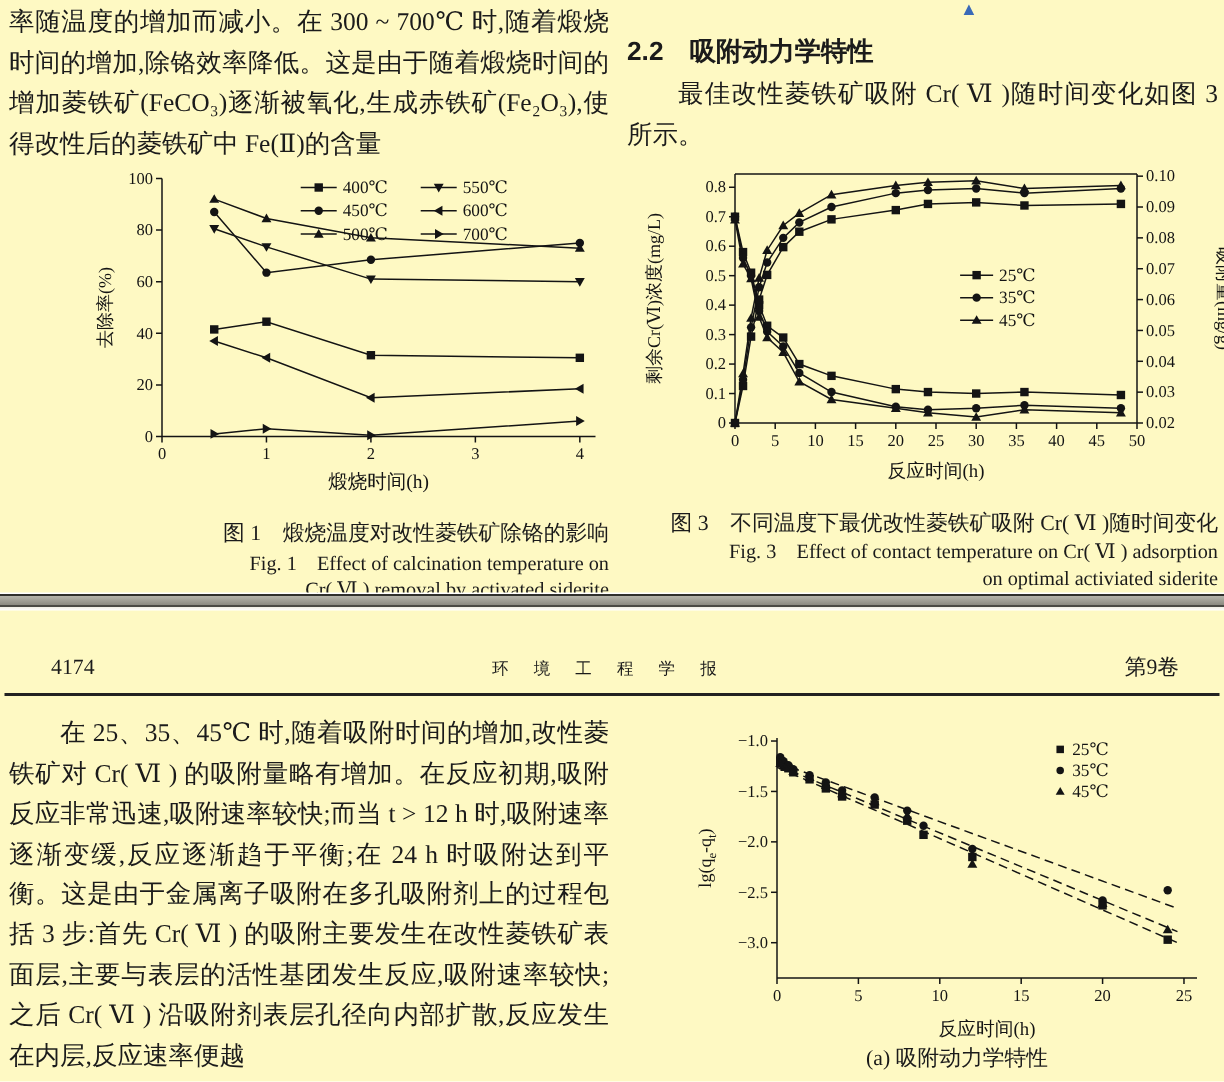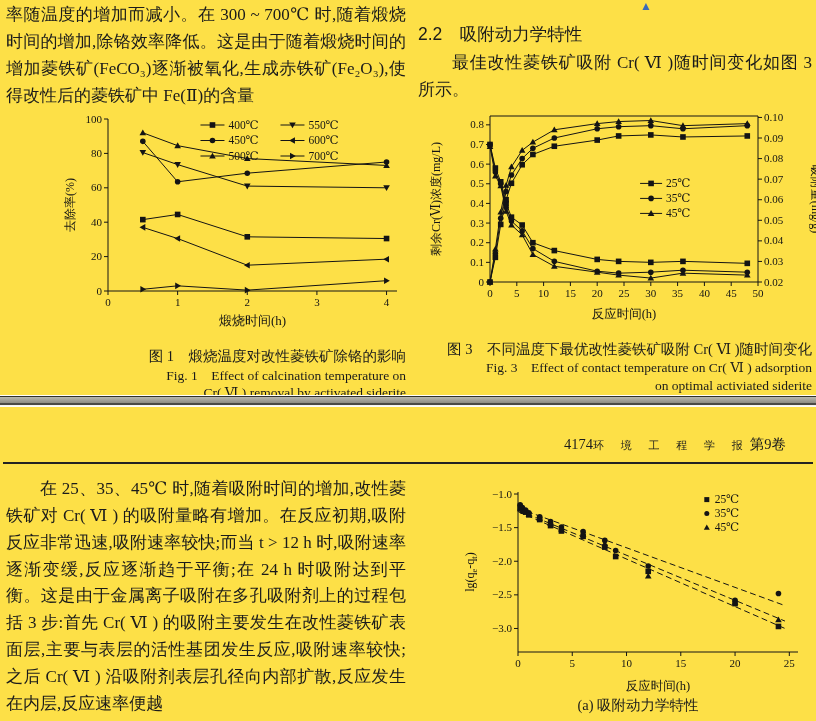--- a/index.html
+++ b/index.html
@@ -1,40 +1,40 @@
 <!DOCTYPE html>
 <html><head>
 <meta charset="utf-8">
 <style>
   html,body{margin:0;padding:0;background:#ffffff;}
-  .page{position:relative;width:816px;height:721px;background:#fde047;overflow:hidden;
+  .page{position:relative;width:816px;height:721px;background:#fef9c3;overflow:hidden;
         font-family:"Liberation Serif","DejaVu Serif",serif;color:#1b1b1b;}
   .cols{display:flex;}
   .top{height:395px;overflow:hidden;}
   .col-l{width:408px;padding:2px 2px 0 6px;box-sizing:border-box;}
   .col-r{width:408px;padding:0 4px 0 10px;box-sizing:border-box;position:relative;}
   p.body{font-size:17px;line-height:1.58;text-align:justify;margin:0;}
   .indent{text-indent:2em;}
-  h3.sec{font-size:17.5px;margin:22px 0 4px 0;font-weight:normal;
+  h3.sec{font-size:17.5px;margin:22px 0 4px 0;font-weight:bold;
          font-family:"Liberation Sans","DejaVu Sans",sans-serif;}
   .tri{position:absolute;top:0px;left:232px;color:#3a6ab8;font-size:12px;line-height:12px;cursor:pointer;}
   .figsvg{display:block;}
   .fig1svg{margin:0 0 0 56px;}
   .fig3svg{margin:4px 0 0 10px;}
   .fig4svg{margin:6px 0 0 44px;}
   .caption{text-align:right;font-size:14.5px;line-height:1.32;margin-top:16px;}
   .caption .en{font-size:13.5px;}
   .page-divider{height:12px;background:linear-gradient(
       #ffffff 0px, #ffffff 1px,
       #30302c 1px, #30302c 2.5px,
       #b5b4aa 2.5px, #8a897f 8.5px,
       #4a4a44 8.5px, #4a4a44 10px,
       #f3f2e8 10px, #ffffff 12px);}
-  .phead{display:flex;justify-content:flex-end;align-items:baseline;
-         padding:28px 30px 0 34px;font-size:14.5px;}
+  .phead{display:flex;justify-content:space-between;align-items:baseline;
+         padding:28px 30px 0 34px;font-size:14.5px;gap:12px;}
   .phead .journal{letter-spacing:7px;font-size:11px;}
   .rule{border:none;border-top:2px solid #222;margin:8px 3px 0 3px;}
   .bottom{padding-top:10px;align-items:center;}
   .subcap{width:352px;margin-left:44px;text-align:center;font-size:14.5px;margin-top:0px;}
   svg text{font-family:"Liberation Serif","DejaVu Serif",serif;}
 </style>
 </head>
 <body>
 
 <div class="page">

